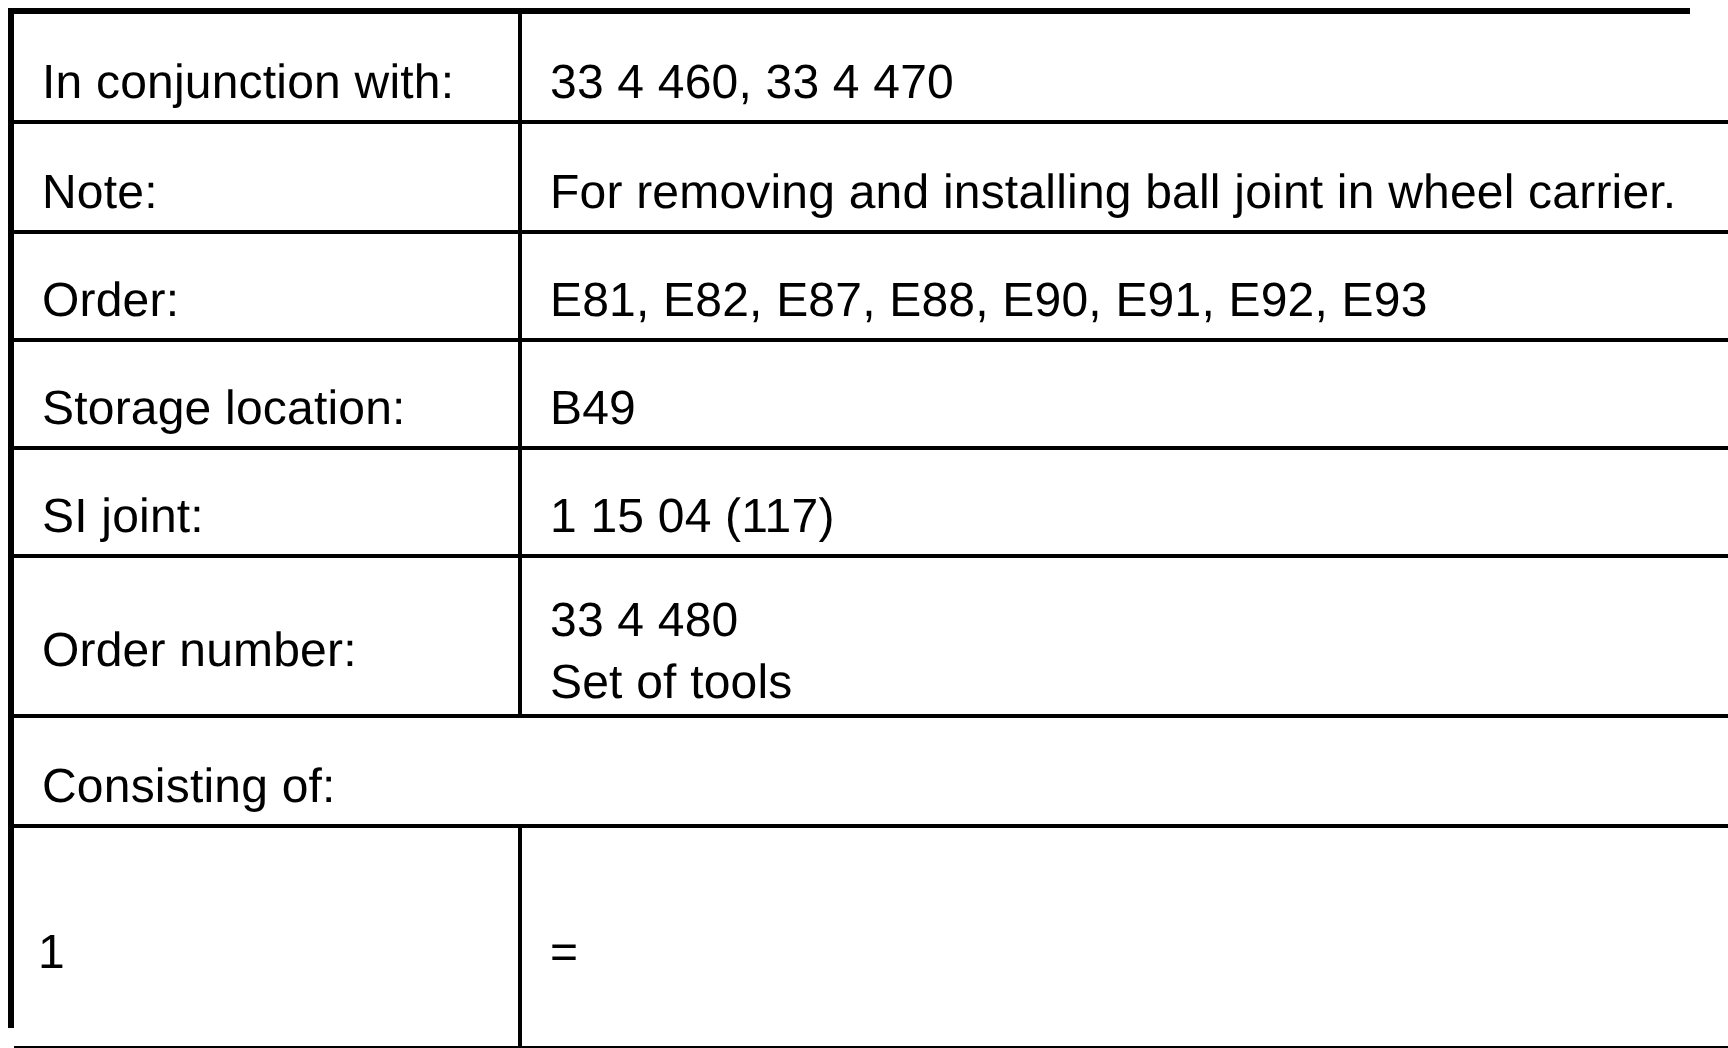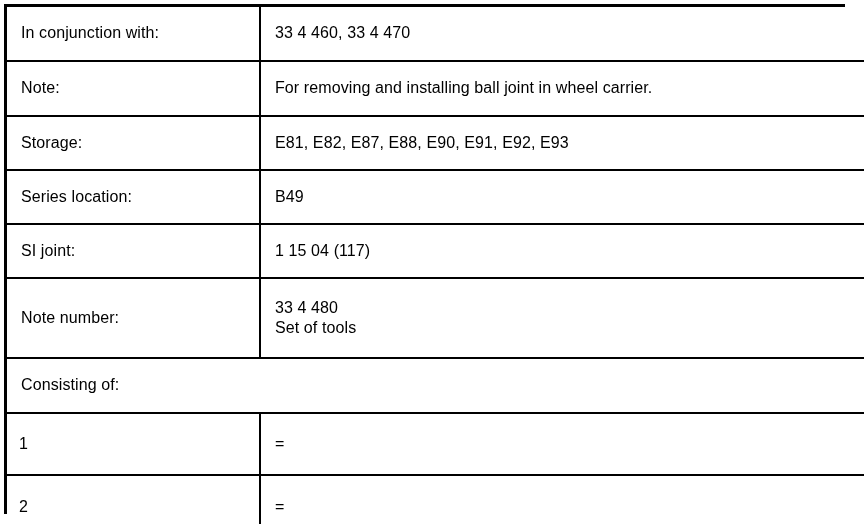--- a/index.html
+++ b/index.html
@@ -28,23 +28,23 @@
 
   .spec-table {
     width: 100%;
     height: 100%;
     border-collapse: collapse;
     table-layout: fixed;
   }
 
   .spec-table td {
     border: 0;
-    padding: 0 0 0 14px;
+    padding: 17px 0 0 14px;
     vertical-align: middle;
-    font-size: 16px;
+    font-size: 24px;
     line-height: 1.28;
     letter-spacing: 0.1px;
     color: #000000;
     background: #ffffff;
   }
 
   
   .rule-below > td {
     border-bottom: 2px solid #000000;
   }
@@ -101,33 +101,33 @@
     <tbody>
       <tr class="rule-below row-h-tall">
         <td class="label-cell">In conjunction with:</td>
         <td class="value-cell">33 4 460, 33 4 470</td>
       </tr>
       <tr class="rule-below row-h-note">
         <td class="label-cell">Note:</td>
         <td class="value-cell">For removing and installing ball joint in wheel carrier.</td>
       </tr>
       <tr class="rule-below row-h-tall">
-        <td class="label-cell">Storage:</td>
+        <td class="label-cell">Order:</td>
         <td class="value-cell">E81, E82, E87, E88, E90, E91, E92, E93</td>
       </tr>
       <tr class="rule-below row-h-tall">
-        <td class="label-cell">Series location:</td>
+        <td class="label-cell">Storage location:</td>
         <td class="value-cell">B49</td>
       </tr>
       <tr class="rule-below row-h-tall">
         <td class="label-cell">SI joint:</td>
         <td class="value-cell">1 15 04 (117)</td>
       </tr>
       <tr class="rule-below row-h-order">
-        <td class="label-cell">Note number:</td>
+        <td class="label-cell">Order number:</td>
         <td class="value-cell multiline">33 4 480
 Set of tools</td>
       </tr>
       <tr class="rule-below row-h-consist">
         <td class="full-cell" colspan="2">Consisting of:</td>
       </tr>
       <tr class="rule-below row-h-item">
         <td class="idx-cell">1</td>
         <td class="eq-cell">=</td>
         <td class="part-cell">33 4 481</td>

